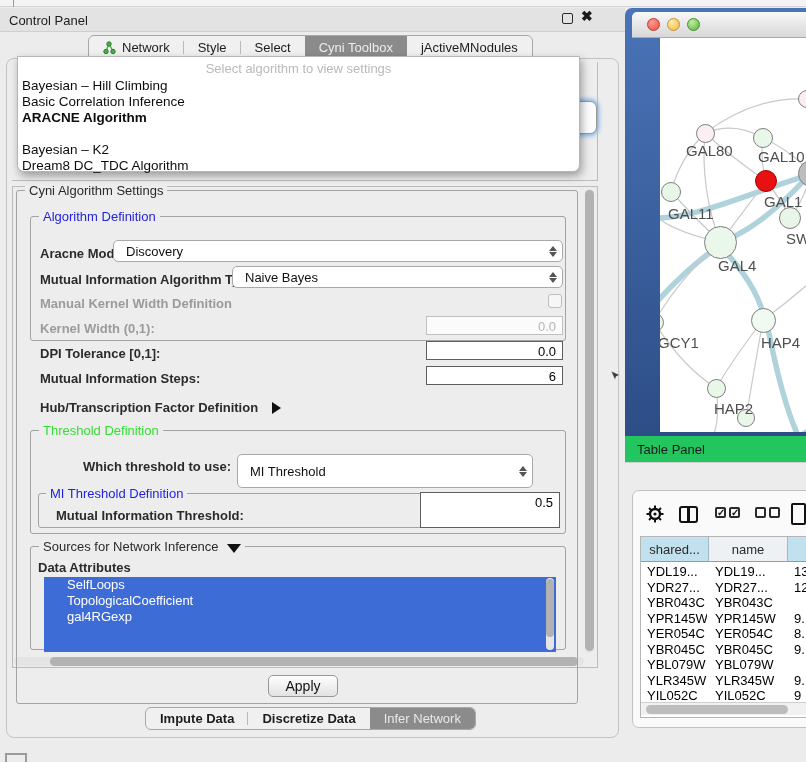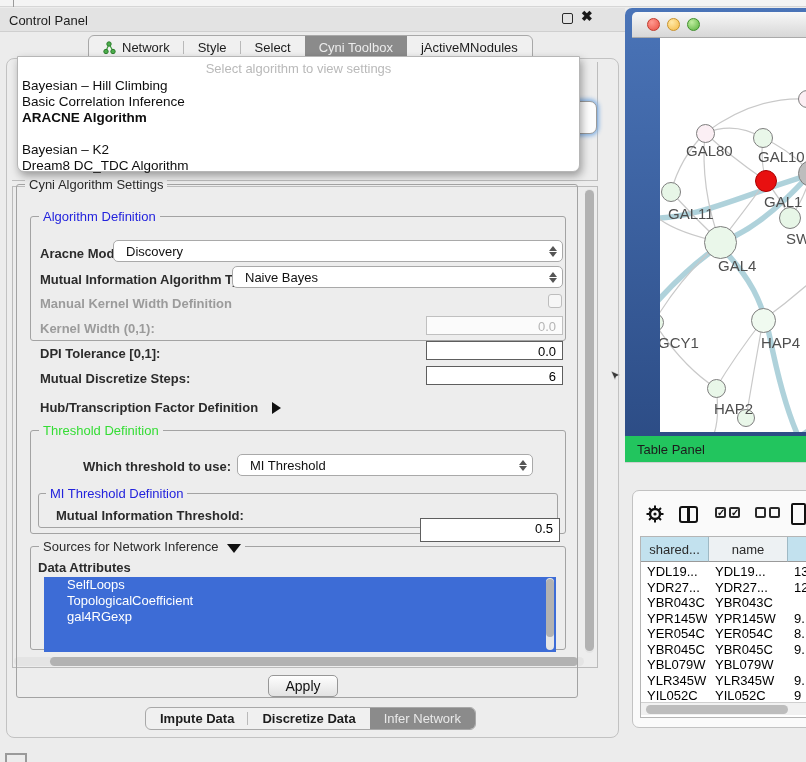--- a/index.html
+++ b/index.html
@@ -169,21 +169,21 @@
   </div>
 
   <div class="abs inner-panel"></div>
   <div class="abs vscroll">
       <div class="abs vscroll-thumb"></div>
     </div>
   <div class="abs hscroll">
       <div class="abs hscroll-thumb"></div>
     </div>
 
-  <div class="abs group" style="left:16px; top:184px; width:562px; height:514px;">
+  <div class="abs group" style="left:16px; top:190px; width:562px; height:514px;">
     <span class="group-title t-dark" style="left:8px;">Cyni Algorithm Settings</span>
   </div>
 
   <div class="abs group" style="left:30px; top:216px; width:536px; height:125px;">
     <span class="group-title t-blue" style="left:8px;">Algorithm Definition</span>
   </div>
 
   <div class="abs lbl" style="left:40px; top:246px;">Aracne Mode:</div>
   <div class="abs combo" style="left:113px; top:240px; width:450px; height:22px;">
     <span class="cval">Discovery</span>
@@ -204,45 +204,45 @@
 
   <div class="abs lbl dis" style="left:40px; top:296px;">Manual Kernel Width Definition</div>
   <div class="abs checkbox" style="left:548px; top:294px;"></div>
 
   <div class="abs lbl dis" style="left:40px; top:321px;">Kernel Width (0,1):</div>
   <div class="abs field dis" style="left:426px; top:316px; width:137px; height:19px;">0.0</div>
 
   <div class="abs lbl" style="left:40px; top:346px;">DPI Tolerance [0,1]:</div>
   <div class="abs field" style="left:426px; top:341px; width:137px; height:19px;">0.0</div>
 
-  <div class="abs lbl" style="left:40px; top:371px;">Mutual Discretize Steps:</div>
+  <div class="abs lbl" style="left:40px; top:371px;">Mutual Information Steps:</div>
   <div class="abs field" style="left:426px; top:366px; width:137px; height:19px;">6</div>
 
   <div class="abs lbl" style="left:40px; top:400px;">
     <span>Hub/Transcription Factor Definition</span>
     <span class="expander-arrow-right"></span>
   </div>
 
   <div class="abs group" style="left:30px; top:430px; width:536px; height:104px;">
     <span class="group-title t-green" style="left:8px;">Threshold Definition</span>
   </div>
   <div class="abs lbl" style="left:83px; top:459px;">Which threshold to use:</div>
-  <div class="abs combo" style="left:237px; top:454px; width:296px; height:22px;">
+  <div class="abs combo" style="left:237px; top:454px; width:296px; height:34px;">
     <span class="cval">MI Threshold</span>
     <span class="spin">
         <span class="tri-up"></span>
         <span class="tri-dn"></span>
       </span>
   </div>
 
   <div class="abs group" style="left:38px; top:493px; width:520px; height:35px; background:transparent;">
     <span class="group-title t-blue" style="left:7px;">MI Threshold Definition</span>
   </div>
   <div class="abs lbl" style="left:56px; top:508px;">Mutual Information Threshold:</div>
-  <div class="abs field" style="left:420px; top:518px; width:140px; height:24px;">0.5</div>
+  <div class="abs field" style="left:420px; top:492px; width:140px; height:36px;">0.5</div>
 
   <div class="abs group" style="left:30px; top:546px; width:536px; height:104px;">
     <span class="group-title t-dark" style="left:8px;"><span>Sources for Network Inference</span><span class="expander-arrow-down"></span></span>
   </div>
   <div class="abs lbl" style="left:38px; top:560px;">Data Attributes</div>
   <div class="abs attr-list">
     <div class="attr-item">SelfLoops</div>
     <div class="attr-item">TopologicalCoefficient</div>
     <div class="attr-item">gal4RGexp</div>
   </div>

